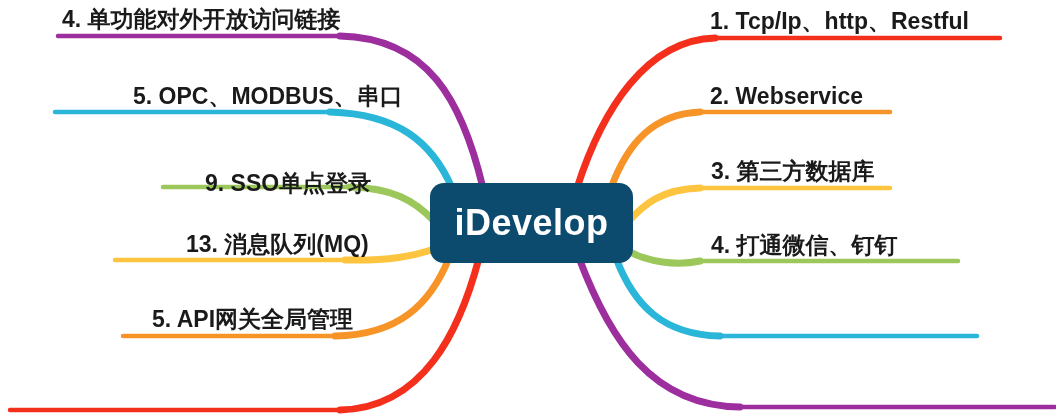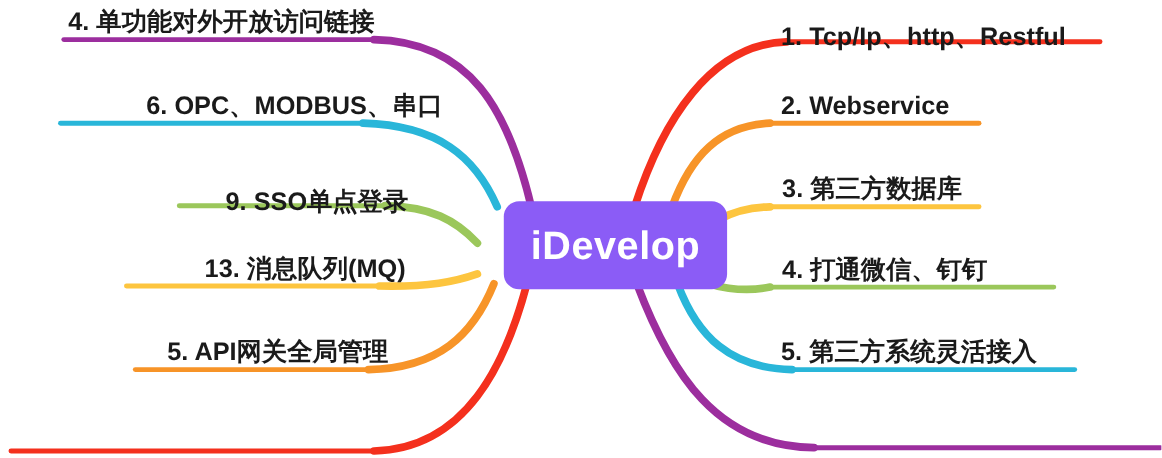--- a/index.html
+++ b/index.html
@@ -25,21 +25,21 @@
     white-space:nowrap;
     font-size:23px;font-weight:700;color:#1a1a1a;
     line-height:28px;height:28px;
   }
   .lbl-7 {left:62px; top:5px;}
   .lbl-8 {left:133px;top:82px;}
   .lbl-9 {left:205px;top:169px;}
   .lbl-10{left:186px;top:230px;}
   .lbl-11{left:152px;top:305px;}
   .lbl-12{left:70px; top:380px;}
-  .lbl-1 {left:710px;top:19px;}
+  .lbl-1 {left:710px;top:7px;}
   .lbl-2 {left:710px;top:82px;}
   .lbl-3 {left:711px;top:157px;text-align:right;}
   .lbl-4 {left:711px;top:231px;}
   .lbl-5 {left:710px;top:305px;}
   .lbl-6 {left:705px;top:376px;}
   path.underline{fill:none;stroke-width:4.5;stroke-linecap:round;}
   path.trunk{fill:none;stroke-width:7;stroke-linecap:round;}
 </style>
 </head>
 <body>
@@ -68,28 +68,27 @@
     <path class="underline" d="M 890 188 H 700" stroke="#FDC53F"></path>
     <path class="trunk" d="M 700 188 C 662 189 644 204 628 222" stroke="#FDC53F"></path>
     <path class="underline" d="M 958 261 H 700" stroke="#9BC75B"></path>
     <path class="trunk" d="M 700 261 C 676 266 648 262 628 251" stroke="#9BC75B"></path>
     <path class="underline" d="M 977 336 H 720" stroke="#29B6D9"></path>
     <path class="trunk" d="M 720 336 C 664 335 634 306 616 258" stroke="#29B6D9"></path>
     <path class="underline" d="M 1055 407 H 740" stroke="#9C2E9E"></path>
     <path class="trunk" d="M 740 407 C 652 406 610 340 579 258" stroke="#9C2E9E"></path>
   </svg>
 
-  <div class="center-node" style="background:#8b5cf6;margin-left:28px;">
+  <div class="center-node" style="background:#0c4a6e;">
     <span style="color: rgb(255, 255, 255);">iDevelop</span>
   </div>
 
   <div class="branch-label lbl-1">1. Tcp/Ip、http、Restful</div>
   <div class="branch-label lbl-2">2. Webservice</div>
   <div class="branch-label lbl-3">3. 第三方数据库</div>
   <div class="branch-label lbl-4">4. 打通微信、钉钉</div>
-  <div class="branch-label lbl-5">5. 第三方系统灵活接入</div>
   <div class="branch-label lbl-7">4. 单功能对外开放访问链接</div>
-  <div class="branch-label lbl-8">6. OPC、MODBUS、串口</div>
+  <div class="branch-label lbl-8">5. OPC、MODBUS、串口</div>
   <div class="branch-label lbl-9">9. SSO单点登录</div>
   <div class="branch-label lbl-10">13. 消息队列(MQ)</div>
   <div class="branch-label lbl-11">5. API网关全局管理</div>
 
 </div>
 
 </body></html>

